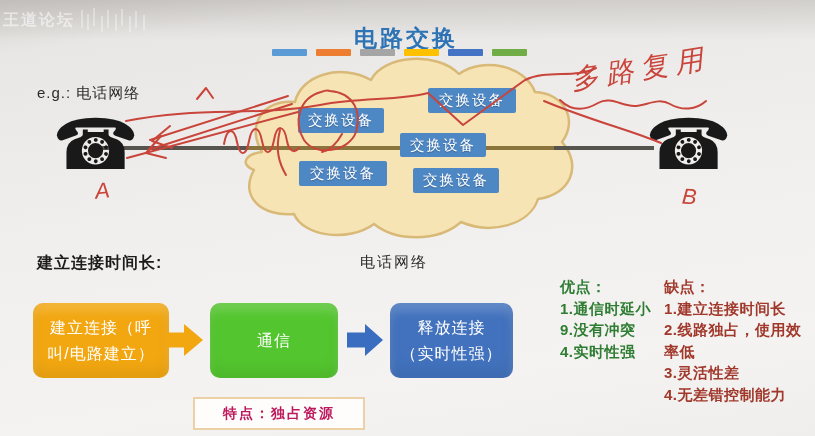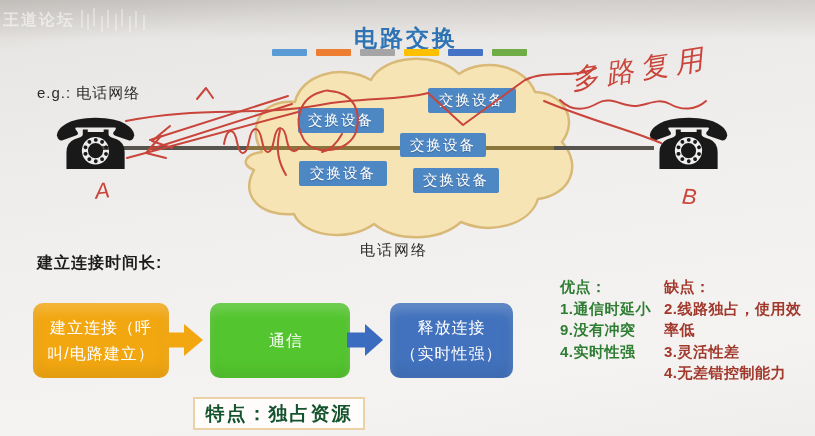--- a/index.html
+++ b/index.html
@@ -14,39 +14,39 @@
     background:linear-gradient(180deg,rgba(160,156,152,.35),rgba(160,156,152,0));}
   #watermark{left:3px;top:10px;font-size:16px;font-weight:bold;color:rgba(255,255,255,.55);letter-spacing:2px;}
   #wm-ticks{left:78px;top:4px;opacity:.35;}
   
   #title{left:300px;top:13px;width:212px;text-align:center;font-size:23px;font-weight:bold;
     color:#2e74b5;letter-spacing:3px;margin-top:10px;}
   #bars{left:272px;top:49px;display:flex;gap:9px;}
   .bar{width:35px;height:7px;border-radius:1px;}
   
   #eg-label{left:37px;top:84px;font-size:15px;color:#2b2b2b;letter-spacing:1px;}
-  #cloud-label{left:360px;top:241px;font-size:15px;color:#2b2b2b;letter-spacing:2px;}
+  #cloud-label{left:360px;top:253px;font-size:15px;color:#2b2b2b;letter-spacing:2px;}
   
   .switch-node{background:#4d87c4;color:#fff;font-size:14.5px;letter-spacing:2px;
     display:flex;align-items:center;justify-content:center;border-radius:2px;
     text-shadow:0 1px 1px rgba(0,0,0,.25);}
   
   .phone{font-size:70px;line-height:66px;color:#191919;font-family:"DejaVu Sans", sans-serif;}
   
   #stages-heading{left:37px;top:253px;font-size:16px;font-weight:bold;color:#1c1c1c;letter-spacing:1px;}
   .step-box{border-radius:10px;color:#fff;font-size:16px;letter-spacing:1px;
     display:flex;flex-direction:column;align-items:center;justify-content:center;line-height:26px;
     box-shadow:inset 0 -8px 14px rgba(0,0,0,.07), inset 0 8px 10px rgba(255,255,255,.18);}
   .flow-arrow{clip-path:polygon(0% 30%,50% 30%,50% 8%,100% 50%,50% 92%,50% 70%,0% 70%);}
   
   .pc-list{font-size:15px;font-weight:bold;line-height:21.5px;letter-spacing:.5px;margin-left:28px;}
   
   #feature-box{left:193px;top:397px;width:168px;height:29px;background:#fefdfc;
     border:2px solid #ecd0a6;display:flex;align-items:center;justify-content:center;
-    font-size:19px;font-weight:bold;color:#14532d;letter-spacing:2px;}
+    font-size:14px;font-weight:bold;color:#be185d;letter-spacing:2px;}
   
   #multiplexing{left:570px;top:48px;width:170px;font-size:28px;color:#c9443a;
     font-style:italic;letter-spacing:7px;transform:rotate(-9deg);font-weight:500;}
   .ink-letter{font-size:22px;color:#c9443a;font-style:italic;font-weight:500;}
   svg{display:block;}
   .noptr{pointer-events:none;}
 </style>
 </head>
 <body>
 
@@ -131,38 +131,39 @@
   <div class="abs ink-letter" style="left:95px;top:178px;transform:rotate(-6deg)">A</div>
   <div class="abs ink-letter" style="left:682px;top:184px;transform:rotate(4deg)">B</div>
 
   <div id="stages-heading" class="abs">建立连接时间长:</div>
 
   <div class="abs step-box" id="step-0" style="left: 33px; top: 303px; width: 136px; height: 75px; background: rgb(242, 167, 17);">
     <div>建立连接（呼</div>
     <div>叫/电路建立）</div>
   </div>
   <div class="abs flow-arrow" id="arrow-0" style="left: 165px; top: 321px; width: 38px; height: 38px; background: rgb(242, 167, 17);"></div>
-  <div class="abs step-box" id="step-1" style="left: 210px; top: 303px; width: 128px; height: 75px; background: rgb(83, 197, 46); padding-left: 12px;">
+  <div class="abs step-box" id="step-1" style="left: 210px; top: 303px; width: 128px; height: 75px; background: rgb(83, 197, 46);">
     <div>通信</div>
   </div>
   <div class="abs flow-arrow" id="arrow-1" style="left: 347px; top: 321px; width: 36px; height: 38px; background: rgb(58, 108, 192);"></div>
   <div class="abs step-box" id="step-2" style="left: 390px; top: 303px; width: 123px; height: 75px; background: rgb(66, 114, 189);">
     <div>释放连接</div>
     <div>（实时性强）</div>
   </div>
 
   <div class="abs pc-list" id="pros" style="left: 532px; top: 276px; color: rgb(46, 125, 51);">
     <div>优点：</div>
     <div>1.通信时延小</div>
     <div>9.没有冲突</div>
     <div>4.实时性强</div>
   </div>
 
   <div class="abs pc-list" id="cons" style="left: 636px; top: 276px; color: rgb(161, 56, 44);">
     <div>缺点：</div>
+    <div>1.建立连接时间长</div>
     <div>2.线路独占，使用效率低</div>
     <div>3.灵活性差</div>
     <div>4.无差错控制能力</div>
   </div>
 
   <div id="feature-box" class="abs">特点：独占资源</div>
 
 </div>
 
 </body></html>

